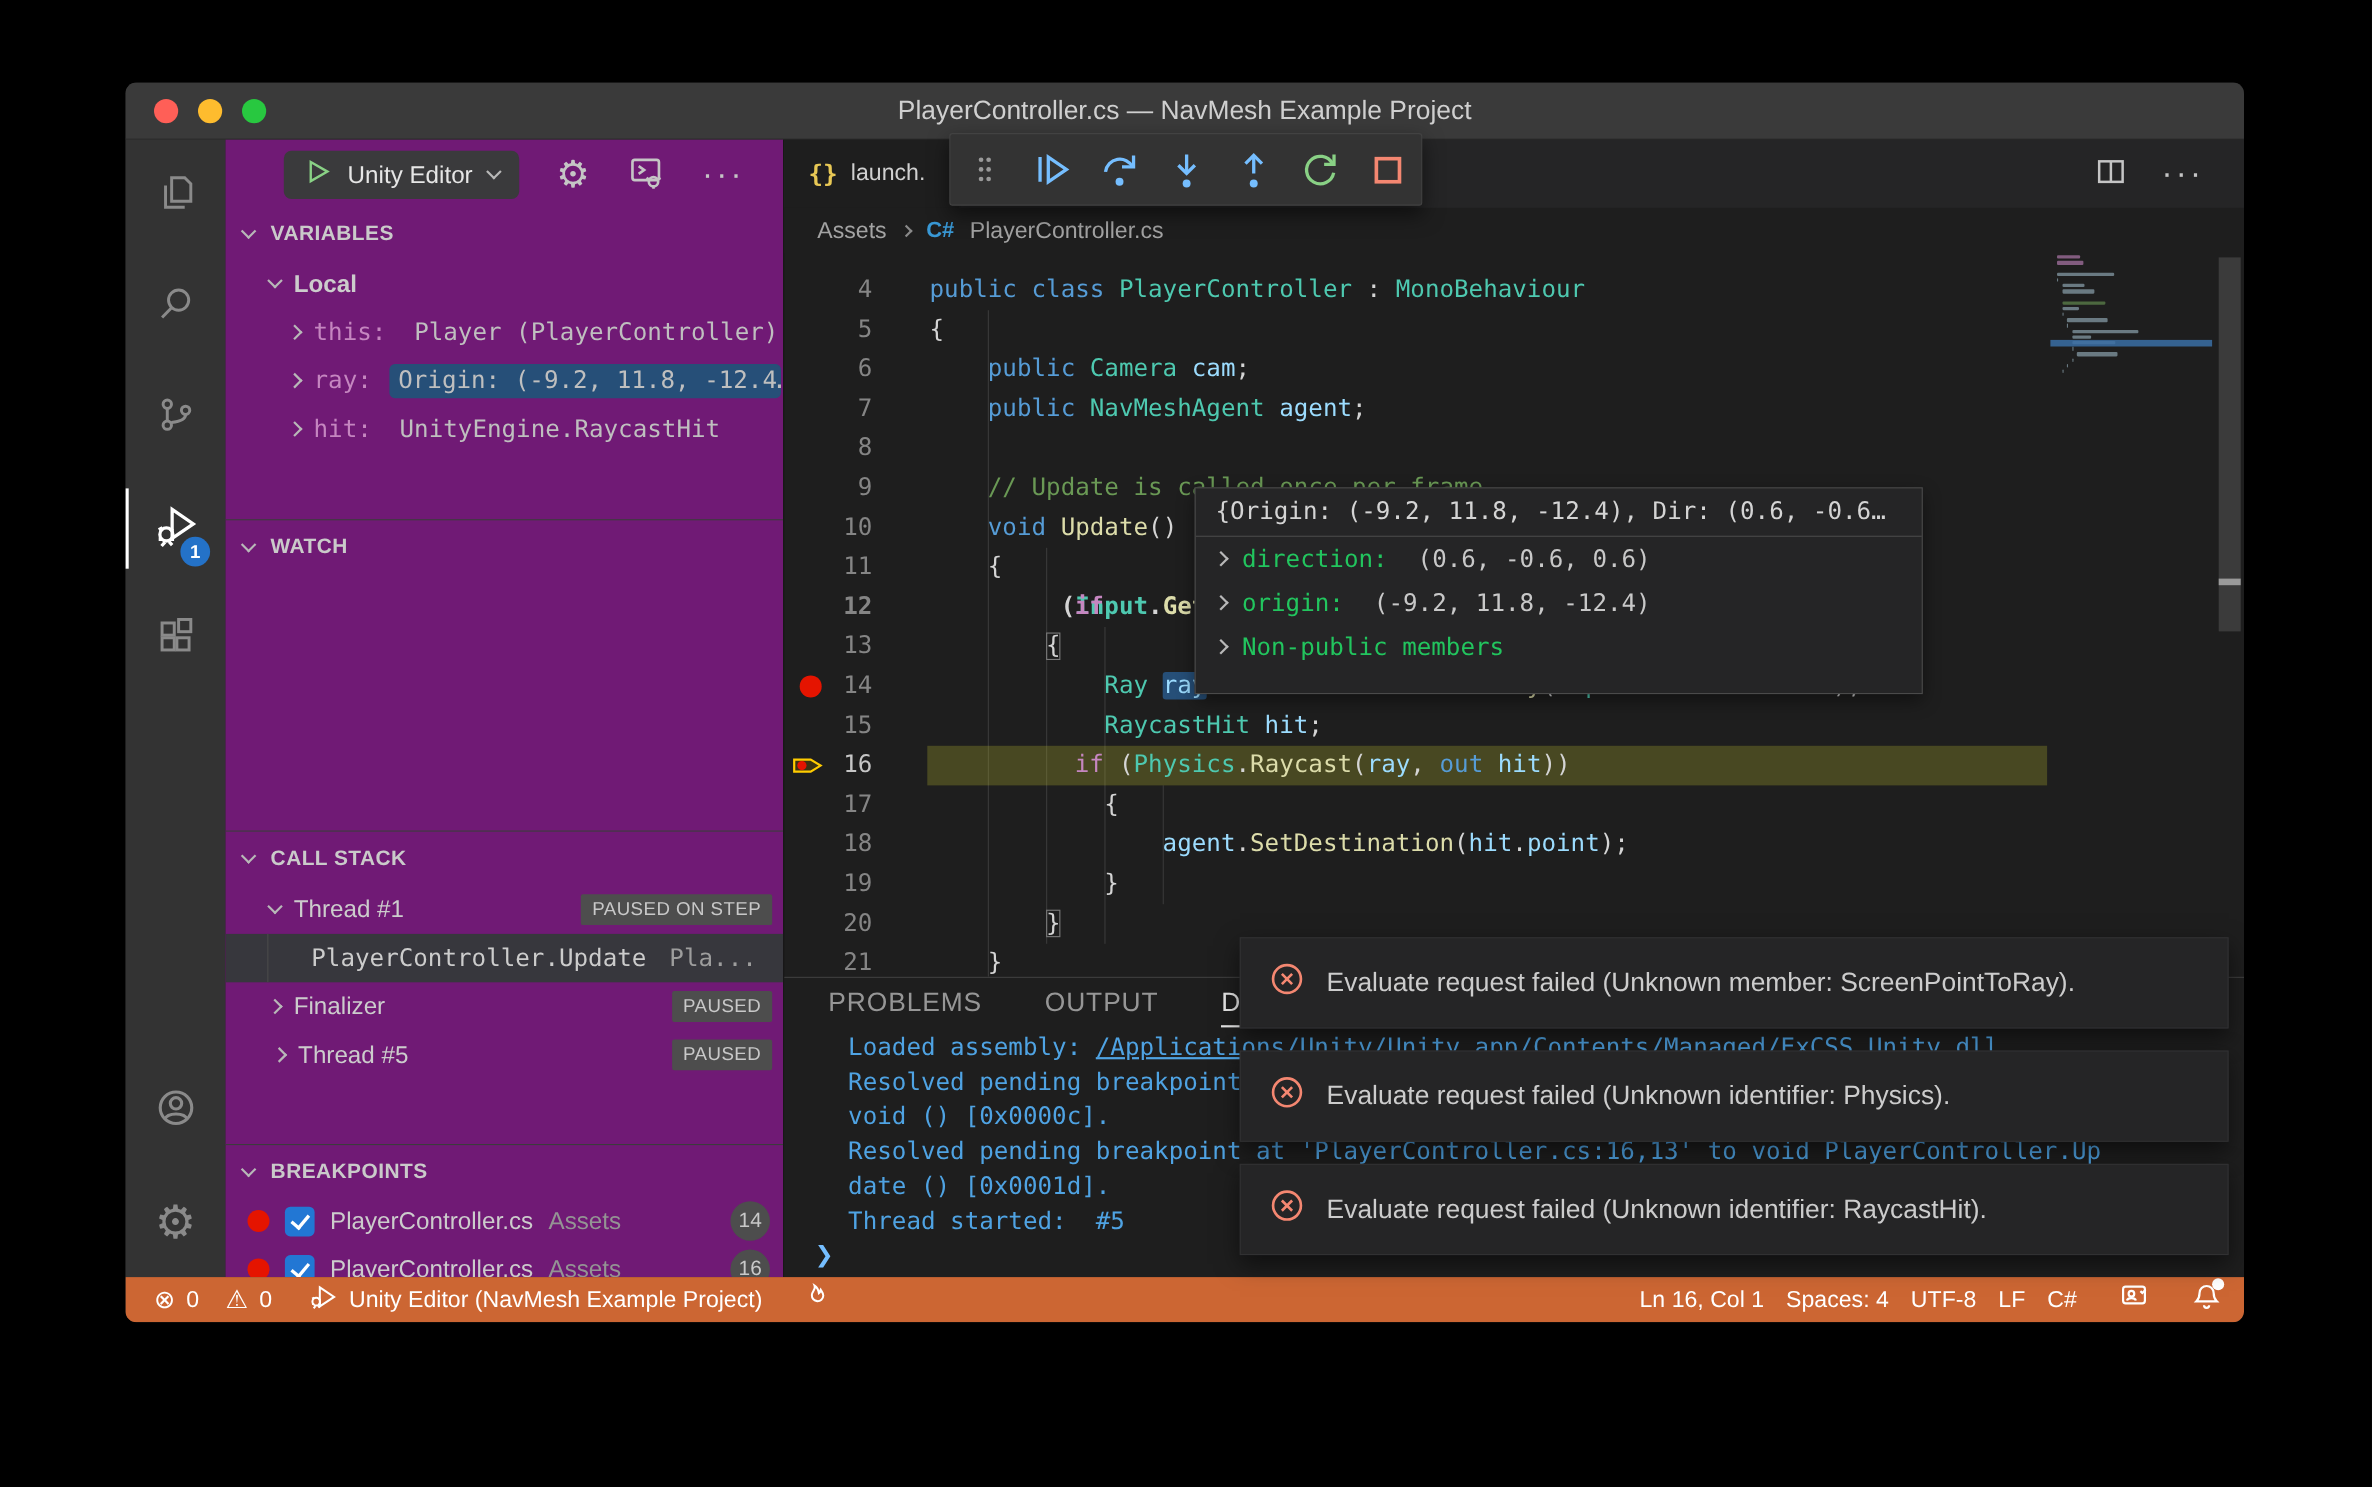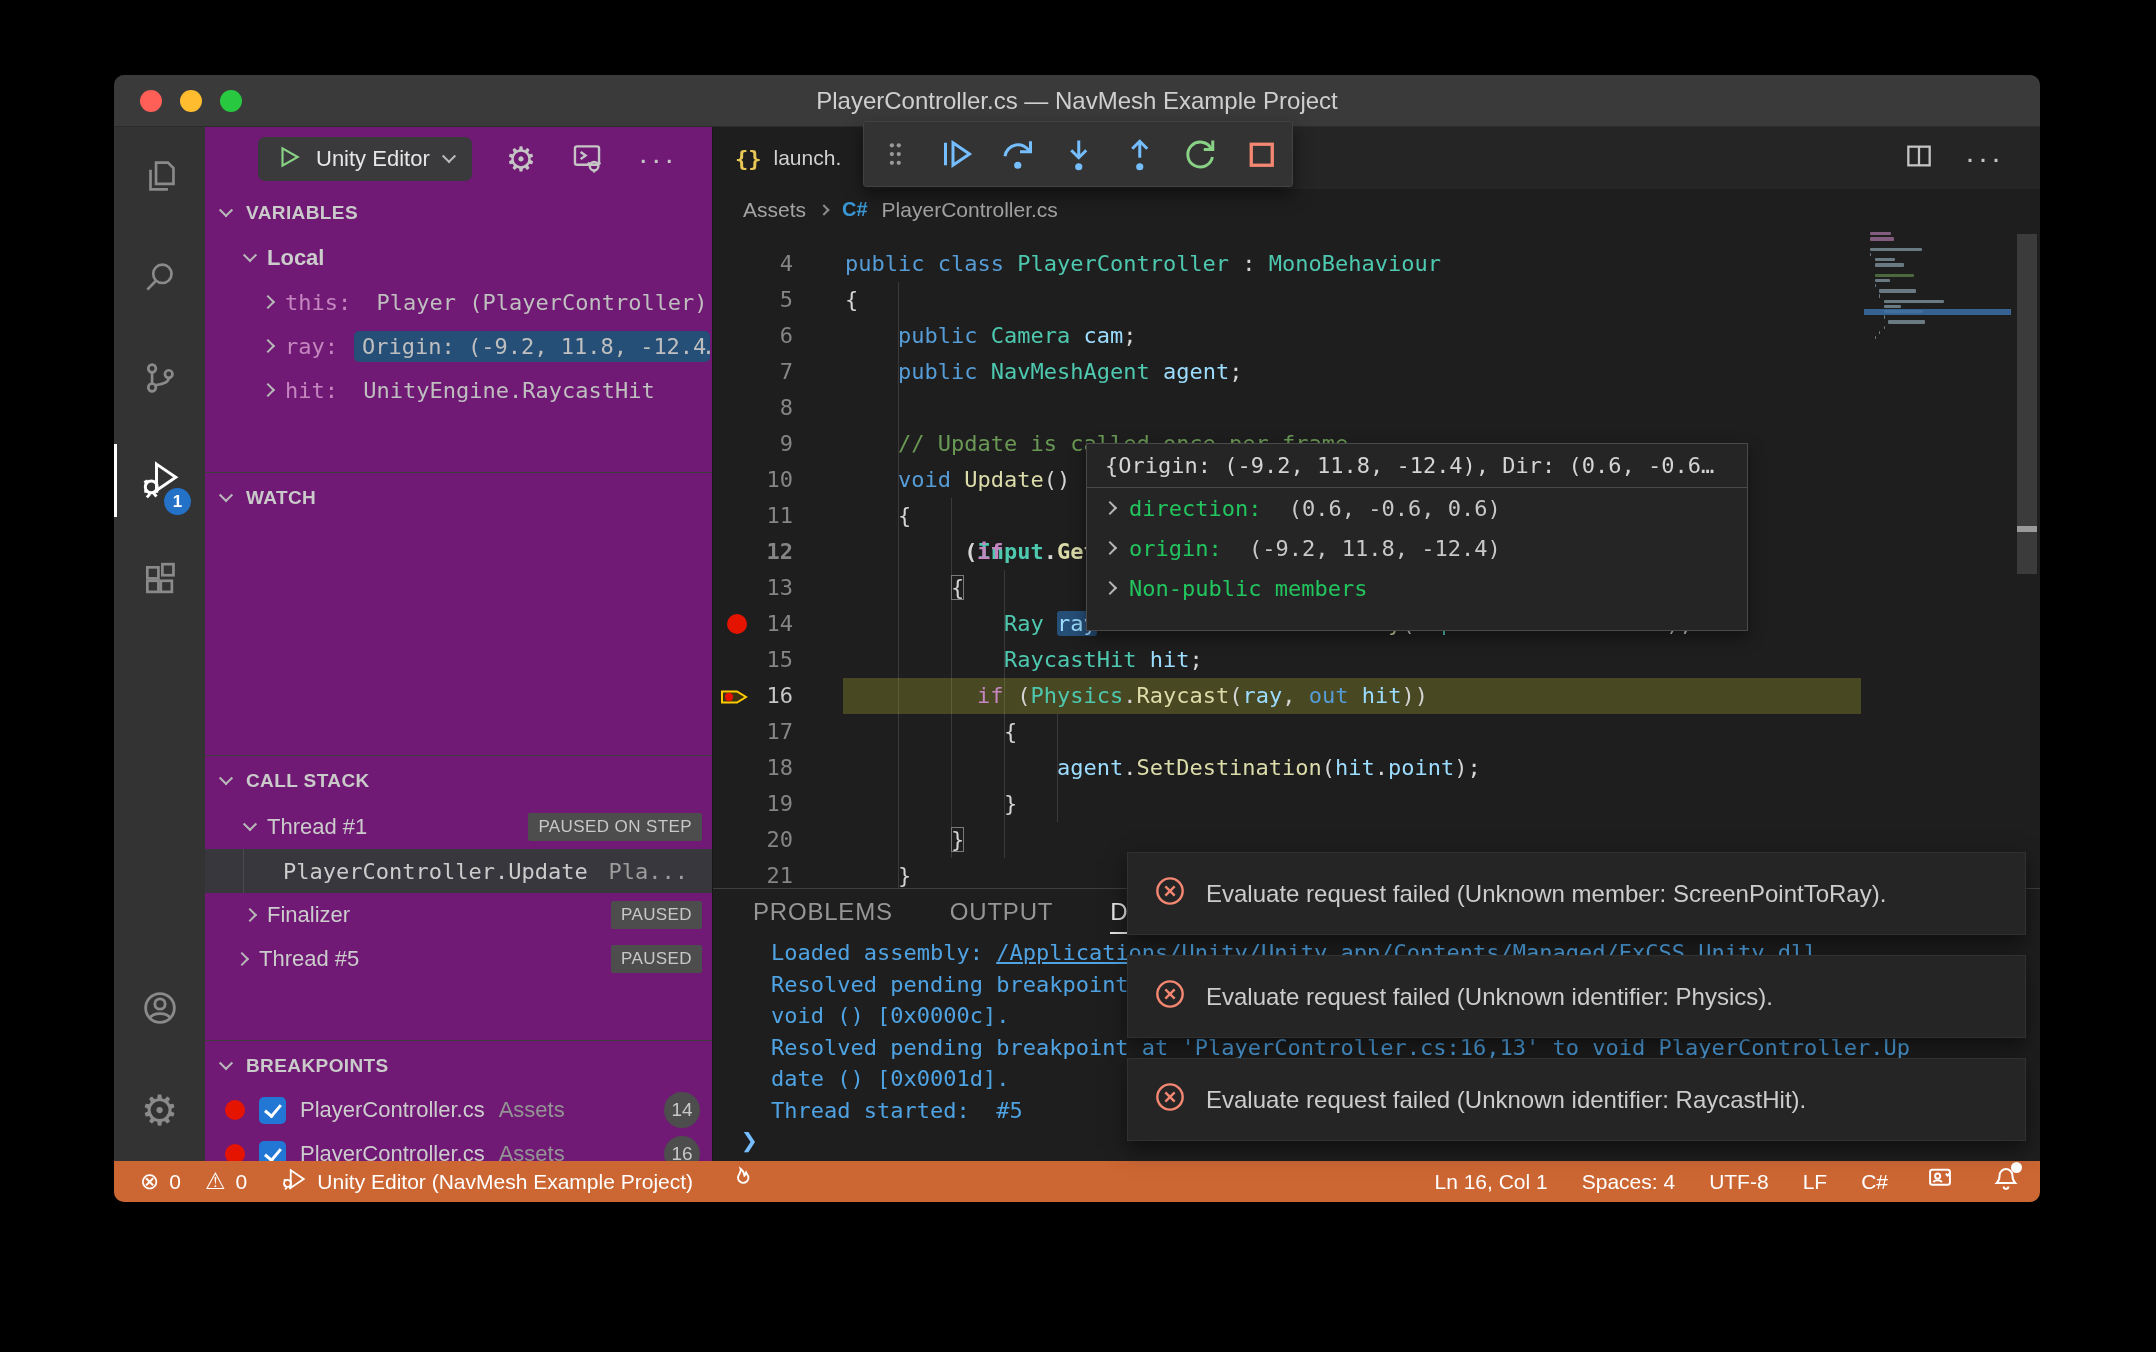--- a/index.html
+++ b/index.html
@@ -287,21 +287,21 @@
         <div class="cs-row cs-frame" style="top: 722px; padding-left: 78px;">
           <span style="position: absolute; left: 38px; top: 0px; bottom: 0px; width: 1px; background: rgb(74, 74, 74);"></span>
           <span>PlayerController.Update</span>
           <span class="detail">Pla...</span>
         </div>
         <div class="cs-row" style="top: 766px; padding-left: 40px;">
           <span class="cv right"></span>
           <span>Finalizer</span>
           <span class="badge">PAUSED</span>
         </div>
-        <div class="cs-row" style="top: 810px; padding-left: 32px;">
+        <div class="cs-row" style="top: 810px; padding-left: 44px;">
           <span class="cv right"></span>
           <span>Thread #5</span>
           <span class="badge">PAUSED</span>
         </div>
       </div>
 
     <div class="sec-sep" style="top:913px;"></div>
     <div class="sec-hdr" style="top:919px;">
       <span class="cv down"></span>
       <span>BREAKPOINTS</span>
@@ -498,21 +498,21 @@
       <span>Unity Editor (NavMesh Example Project)</span>
     </div>
     <div class="sb-group">
       <span>
         <svg width="26" height="26" viewBox="0 0 24 24">
             <path d="M12.5 2.5c1.2 3.2-2.3 5-2.3 8a4.8 4.8 0 0 0 9.6.5c0-2.4-1.5-3.6-2.2-5-.5 1.1-.3 2-1.5 2.9-.3-2.7-1.3-4.8-3.6-6.4z"></path>
           </svg>
       </span>
     </div>
     <div class="sb-right">
-      <span id="sb-right-items" style="display: flex; align-items: center; gap: 34px; margin-left: 28px;">
+      <span id="sb-right-items" style="display: flex; align-items: center; gap: 20px; margin-left: 28px;">
           <span>Ln 16, Col 1</span>
           <span>Spaces: 4</span>
           <span>UTF-8</span>
           <span>LF</span>
           <span>C#</span>
         </span>
       <span>
         <svg width="28" height="28" viewBox="0 0 24 24">
             <rect x="3.5" y="4" width="17" height="13" rx="2"></rect>
             <circle cx="10" cy="9.5" r="2.2"></circle>

